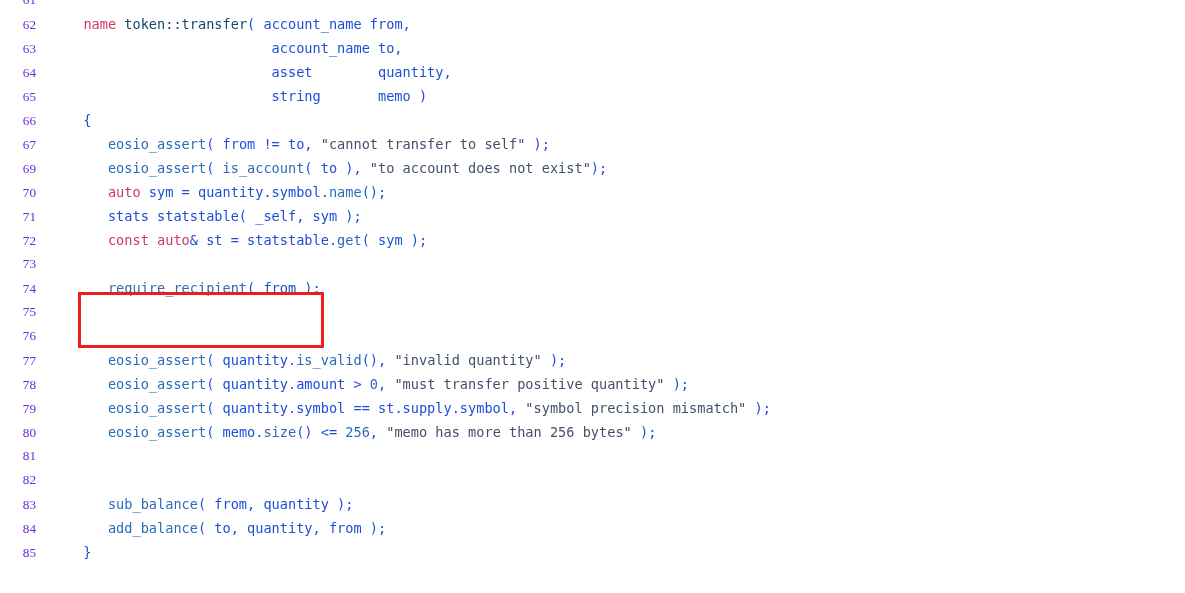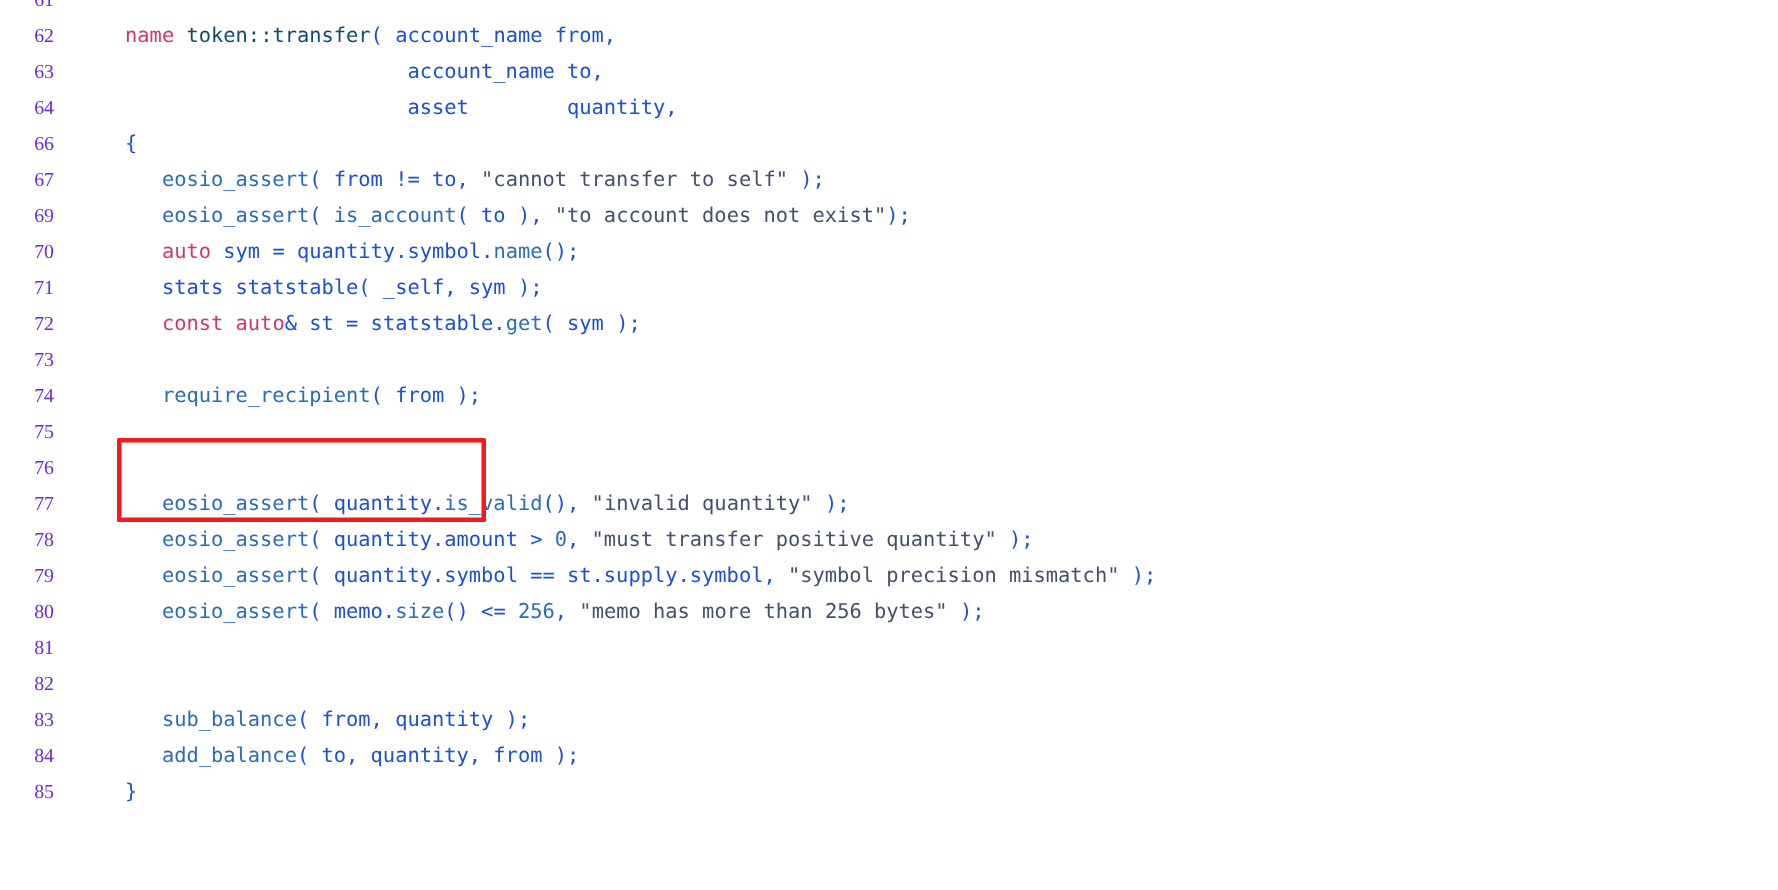--- a/index.html
+++ b/index.html
@@ -80,20 +80,21 @@
 </style>
 </head>
 <body>
 
 <div id="code-viewer">
   <div class="code-lines">
       <div class="code-line"><span class="line-number">61</span><span class="line-content"></span></div>
       <div class="code-line"><span class="line-number">62</span><span class="line-content"><span class="tok-plain">  </span><span class="tok-keyword">name</span><span class="tok-plain"> </span><span class="tok-fnname">token::transfer</span><span class="tok-plain">( account_name from,</span></span></div>
       <div class="code-line"><span class="line-number">63</span><span class="line-content"><span class="tok-plain">                         account_name to,</span></span></div>
       <div class="code-line"><span class="line-number">64</span><span class="line-content"><span class="tok-plain">                         asset        quantity,</span></span></div>
+      <div class="code-line"><span class="line-number">65</span><span class="line-content"><span class="tok-plain">                         string       memo )</span></span></div>
       <div class="code-line"><span class="line-number">66</span><span class="line-content"><span class="tok-plain">  {</span></span></div>
       <div class="code-line"><span class="line-number">67</span><span class="line-content"><span class="tok-plain">     </span><span class="tok-func">eosio_assert</span><span class="tok-plain">( from != to, </span><span class="tok-string">"cannot transfer to self"</span><span class="tok-plain"> );</span></span></div>
       <div class="code-line"><span class="line-number">69</span><span class="line-content"><span class="tok-plain">     </span><span class="tok-func">eosio_assert</span><span class="tok-plain">( </span><span class="tok-func">is_account</span><span class="tok-plain">( to ), </span><span class="tok-string">"to account does not exist"</span><span class="tok-plain">);</span></span></div>
       <div class="code-line"><span class="line-number">70</span><span class="line-content"><span class="tok-plain">     </span><span class="tok-keyword">auto</span><span class="tok-plain"> sym = quantity.symbol.</span><span class="tok-func">name</span><span class="tok-plain">();</span></span></div>
       <div class="code-line"><span class="line-number">71</span><span class="line-content"><span class="tok-plain">     stats statstable( _self, sym );</span></span></div>
       <div class="code-line"><span class="line-number">72</span><span class="line-content"><span class="tok-plain">     </span><span class="tok-keyword">const</span><span class="tok-plain"> </span><span class="tok-keyword">auto</span><span class="tok-plain">&amp; st = statstable.</span><span class="tok-func">get</span><span class="tok-plain">( sym );</span></span></div>
       <div class="code-line"><span class="line-number">73</span><span class="line-content"></span></div>
       <div class="code-line"><span class="line-number">74</span><span class="line-content"><span class="tok-plain">     </span><span class="tok-func">require_recipient</span><span class="tok-plain">( from );</span></span></div>
       <div class="code-line"><span class="line-number">75</span></div>
       <div class="code-line"><span class="line-number">76</span><span class="line-content"></span></div>

